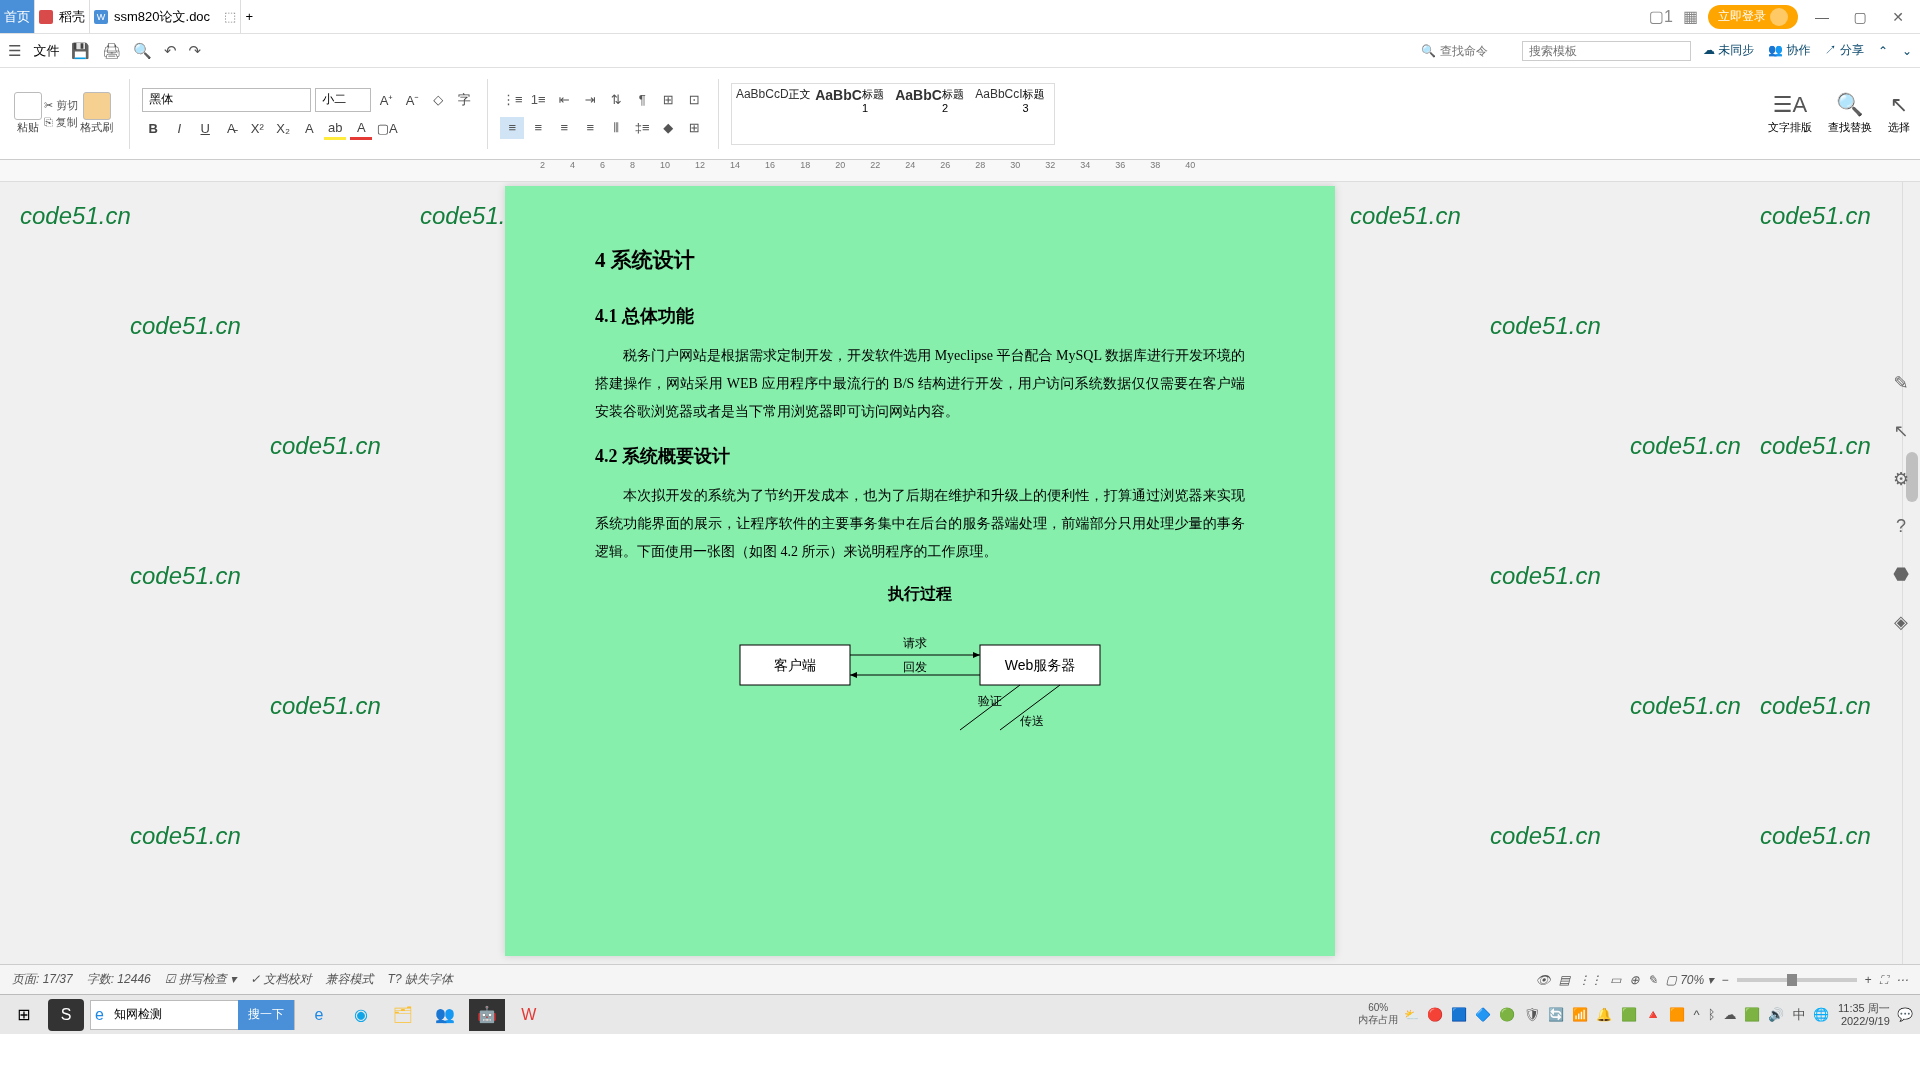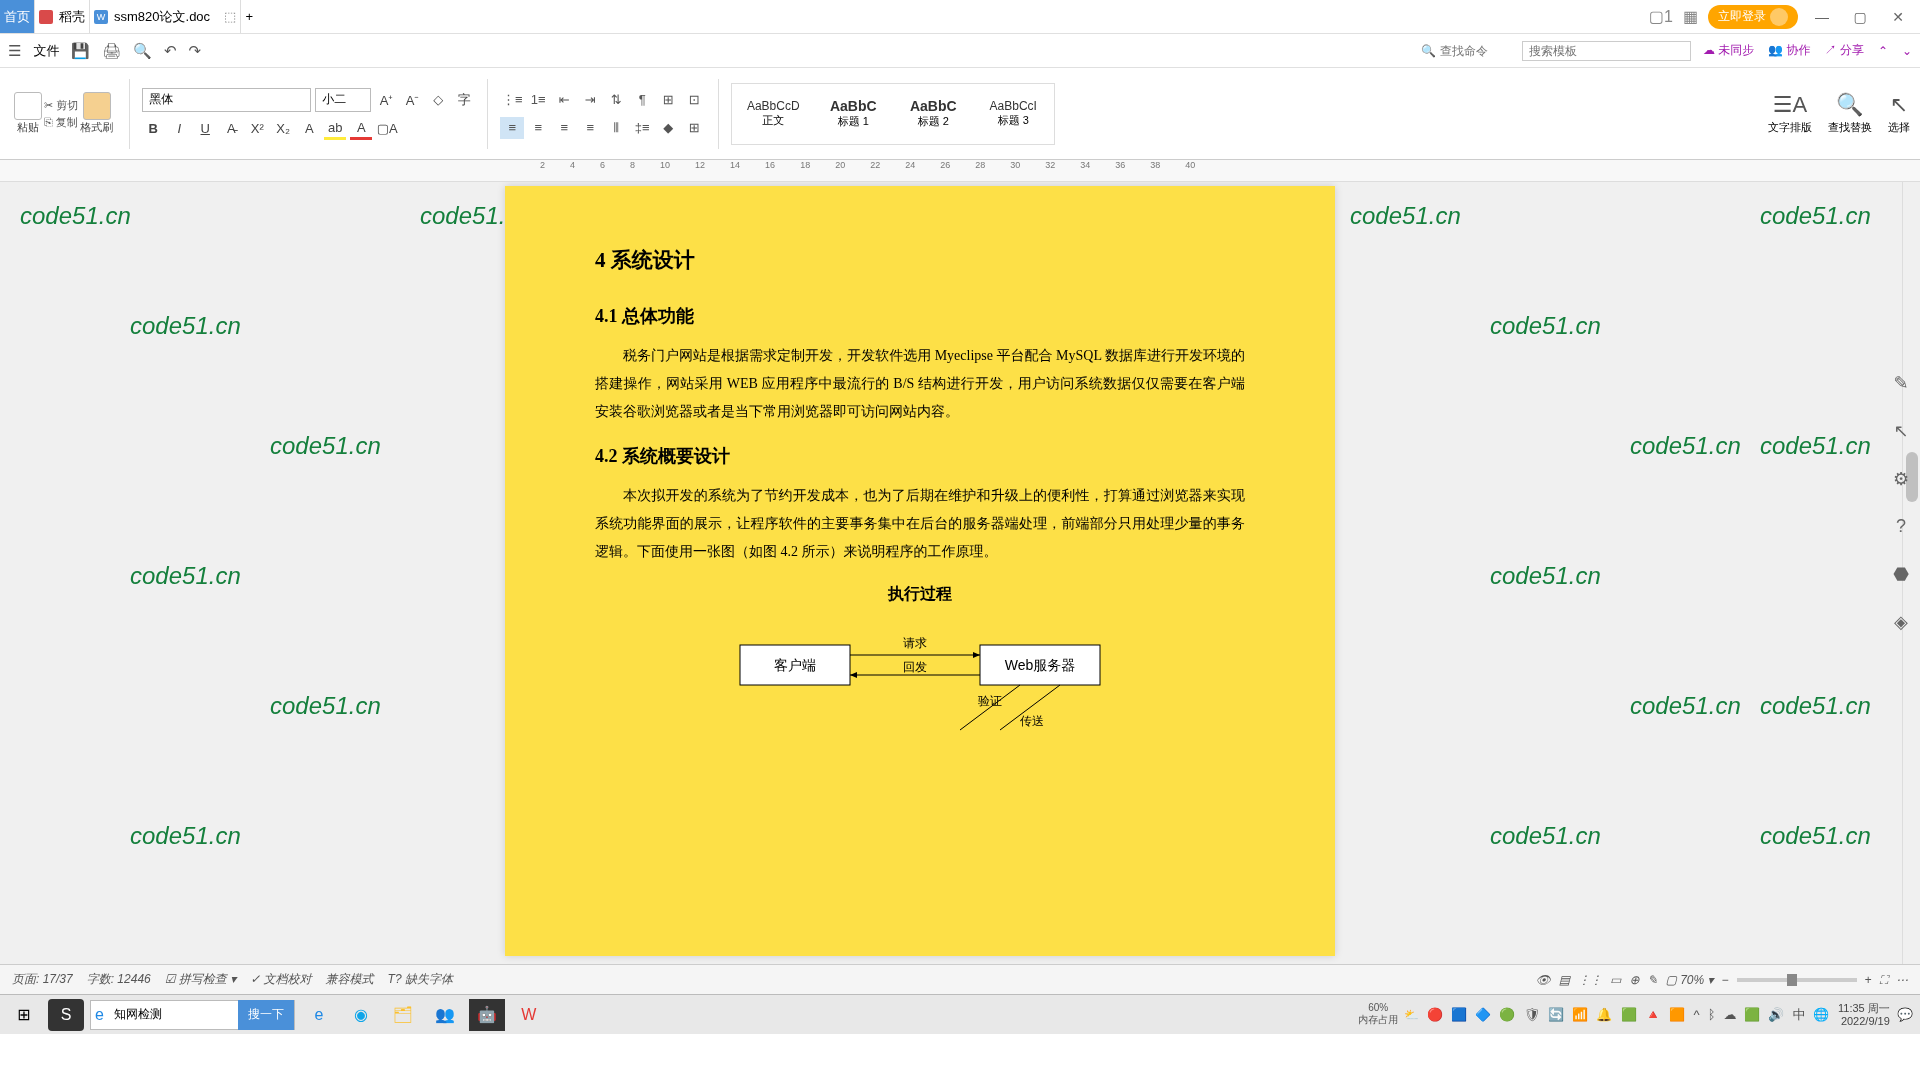--- a/index.html
+++ b/index.html
@@ -22,55 +22,55 @@
 
 .quickbar { height: 34px; display: flex; align-items: center; padding: 0 8px; gap: 12px; border-bottom: 1px solid #e0e0e0; font-size: 13px; }
 .qb-icon { color: #555; font-size: 15px; }
 .menu-tabs { display: flex; gap: 18px; margin-left: 12px; }
 .menu-tab { padding: 4px 8px; cursor: pointer; color: #333; }
 .menu-tab.active { background: #4a90d9; color: #fff; border-radius: 4px; }
 .quickbar-spacer { flex: 1; }
 .search-cmd { display: flex; align-items: center; gap: 4px; color: #999; font-size: 12px; }
 .search-input { border: none; width: 70px; font-size: 12px; }
 .search-tmpl { border: 1px solid #ccc; padding: 2px 6px; font-size: 12px; color: #888; }
-.sync-area { display: flex; gap: 14px; align-items: center; font-size: 12px; color: #a21caf; }
+.sync-area { display: flex; gap: 14px; align-items: center; font-size: 12px; color: #0c4a6e; }
 
 
 .ribbon { height: 92px; display: flex; align-items: center; padding: 0 10px; border-bottom: 1px solid #ccc; gap: 8px; }
 .ribbon-group { display: flex; flex-direction: column; align-items: center; gap: 2px; font-size: 11px; color: #444; padding: 0 4px; }
 .ribbon-group.row { flex-direction: row; }
 .ribbon-sep { width: 1px; height: 70px; background: #ddd; margin: 0 4px; }
 .paste-col { display: flex; flex-direction: column; align-items: center; }
 .paste-icon { width: 28px; height: 28px; border: 1px solid #bbb; border-radius: 3px; }
 .small-btns { display: flex; flex-direction: column; gap: 2px; font-size: 11px; color: #555; }
 .small-btn { display: flex; align-items: center; gap: 3px; }
 .font-controls { display: flex; flex-direction: column; gap: 6px; }
 .font-row { display: flex; gap: 4px; align-items: center; }
 .font-select { border: 1px solid #bbb; padding: 2px 6px; font-size: 12px; min-width: 120px; height: 24px; }
 .font-size-select { border: 1px solid #bbb; padding: 2px 6px; font-size: 12px; width: 56px; height: 24px; }
 .fmt-btn { width: 22px; height: 22px; display: flex; align-items: center; justify-content: center; font-size: 13px; color: #444; cursor: pointer; }
 .para-controls { display: flex; flex-direction: column; gap: 6px; }
 .para-row { display: flex; gap: 2px; }
 .pbtn { width: 24px; height: 22px; display: flex; align-items: center; justify-content: center; color: #555; font-size: 13px; cursor: pointer; }
 .pbtn.active { background: #d0e4f5; }
 .styles { display: flex; gap: 2px; border: 1px solid #ddd; padding: 2px; }
-.style-item { width: 78px; height: 56px; display: flex; flex-direction: column; align-items: center; justify-content: center; font-size: 11px; cursor: pointer; border: 1px solid transparent; }
+.style-item { width: 78px; height: 56px; display: flex; flex-direction: row; align-items: flex-start; justify-content: center; font-size: 11px; cursor: pointer; border: 1px solid transparent; }
 .style-preview { font-size: 12px; color: #333; }
 .style-preview.bold { font-weight: bold; font-size: 14px; }
 .ribbon-right { display: flex; gap: 16px; margin-left: auto; }
 .ribbon-right-col { display: flex; flex-direction: column; align-items: center; gap: 2px; font-size: 11px; }
 .ribbon-right-icon { font-size: 22px; color: #555; }
 
 
 .ruler { height: 22px; background: #f8f8f8; border-bottom: 1px solid #ddd; position: relative; font-size: 9px; color: #777; }
 .ruler-marks { position: absolute; left: 540px; display: flex; gap: 25px; }
 
 
 .doc-area { height: 782px; background: #f0f0f0; position: relative; overflow: hidden; }
-.page { position: absolute; left: 505px; top: 4px; width: 830px; min-height: 770px; background: #fde047; box-shadow: 0 0 8px rgba(0,0,0,0.15); padding: 60px 90px 20px 90px; }
+.page { position: absolute; left: 505px; top: 4px; width: 830px; min-height: 770px; background: #86efac; box-shadow: 0 0 8px rgba(0,0,0,0.15); padding: 60px 90px 20px 90px; }
 .doc-h1 { font-family: SimSun, serif; font-size: 21px; font-weight: bold; margin-bottom: 30px; }
 .doc-h2 { font-family: SimSun, serif; font-size: 18px; font-weight: bold; margin: 18px 0 14px 0; }
 .doc-p { font-family: SimSun, serif; font-size: 14px; line-height: 2; text-indent: 2em; text-align: justify; }
 .doc-center { text-align: center; font-family: SimSun, serif; font-size: 16px; font-weight: bold; margin: 18px 0; }
 .watermark-center { position: absolute; left: 50%; top: 300px; transform: translateX(-50%); color: #e8323c; font-size: 30px; font-weight: bold; pointer-events: none; white-space: nowrap; }
 .wm { position: absolute; color: #15803d; font-size: 24px; font-style: italic; pointer-events: none; }
 .diagram { margin: 20px auto 0; width: 400px; }
 .diagram svg { display: block; }
 
 

